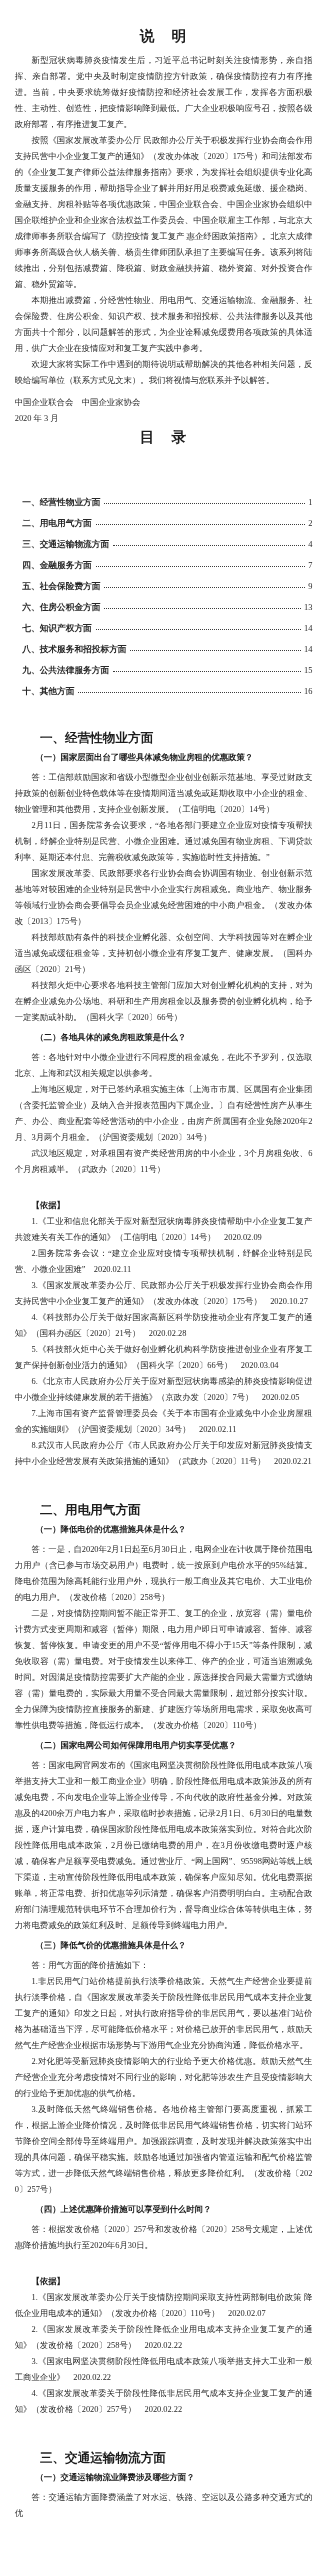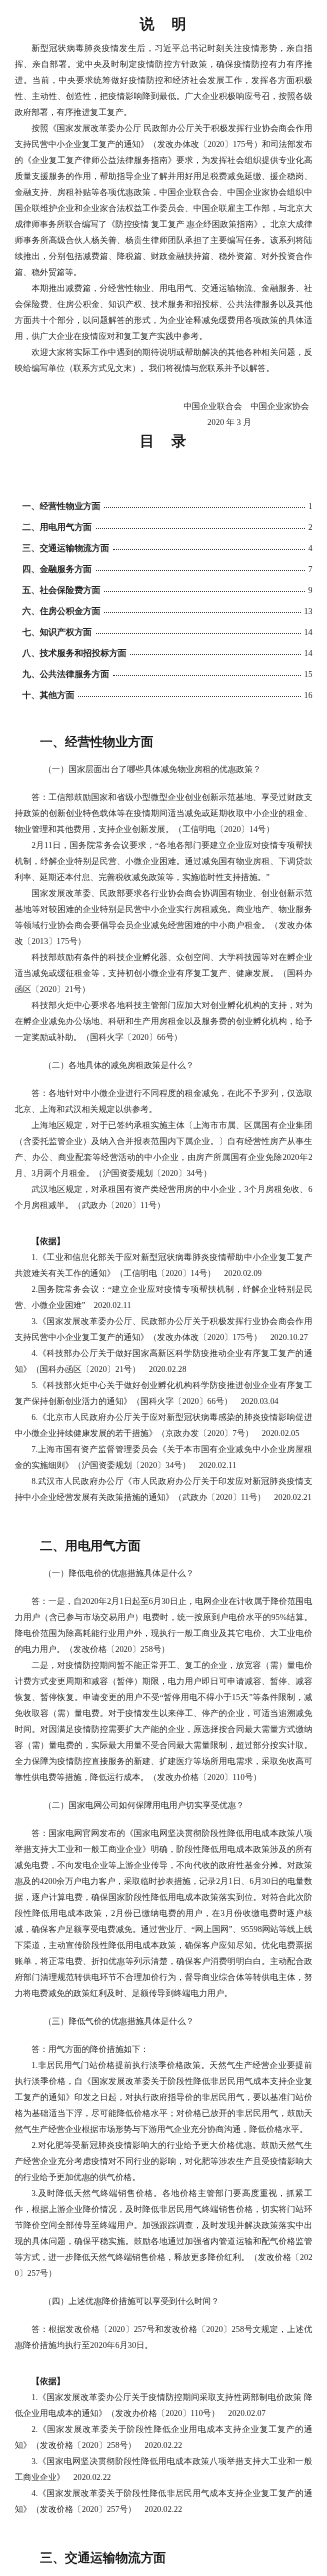--- a/index.html
+++ b/index.html
@@ -12,37 +12,37 @@
     overflow: hidden;
     box-sizing: border-box;
     padding: 0 14.7px;
     font-family: "Liberation Serif", "DejaVu Serif", serif;
     color: #272727;
     font-size: 8.4px;
     line-height: 16px;
   }
   .doc-title {
     margin: 0;
-    padding-top: 14px;
+    padding-top: 26px;
     font-size: 14.7px;
     line-height: 21px;
     font-weight: 700;
     text-align: center;
     color: #1c1c1c;
     letter-spacing: 1.1px;
   }
   .toc-title { padding-top: 0; }
   .notes-body { margin-top: 6px; }
   .p {
     margin: 0;
     text-indent: 2em;
     text-align: justify;
     word-break: break-all;
   }
-  .signature { margin-top: 22px; text-align: right; }
+  .signature { margin-top: 6px; text-align: left; }
   .sig-org { padding-right: 3.3px; }
   .sig-date { padding-right: 61px; }
   .toc { margin-top: 40px; }
   .toc-row {
     display: flex;
     align-items: flex-end;
     height: 21px;
     padding-left: 7.6px;
   }
   .toc-label {
@@ -61,22 +61,22 @@
     line-height: 13px;
     margin-bottom: 0.5px;
   }
   .sec-h {
     margin: 32px 0 0 0;
     font-weight: 700;
     text-indent: 2em;
     color: #1c1c1c;
   }
   .q {
-    margin: 12px;
-    font-weight: 400;
+    margin: 4px;
+    font-weight: 700;
     text-indent: 2em;
     text-align: justify;
     color: #1c1c1c;
   }
   .basis { margin-top: 20px; }
   .basis-label {
     margin: 0;
     font-weight: 700;
     text-indent: 2em;
     color: #1c1c1c;

